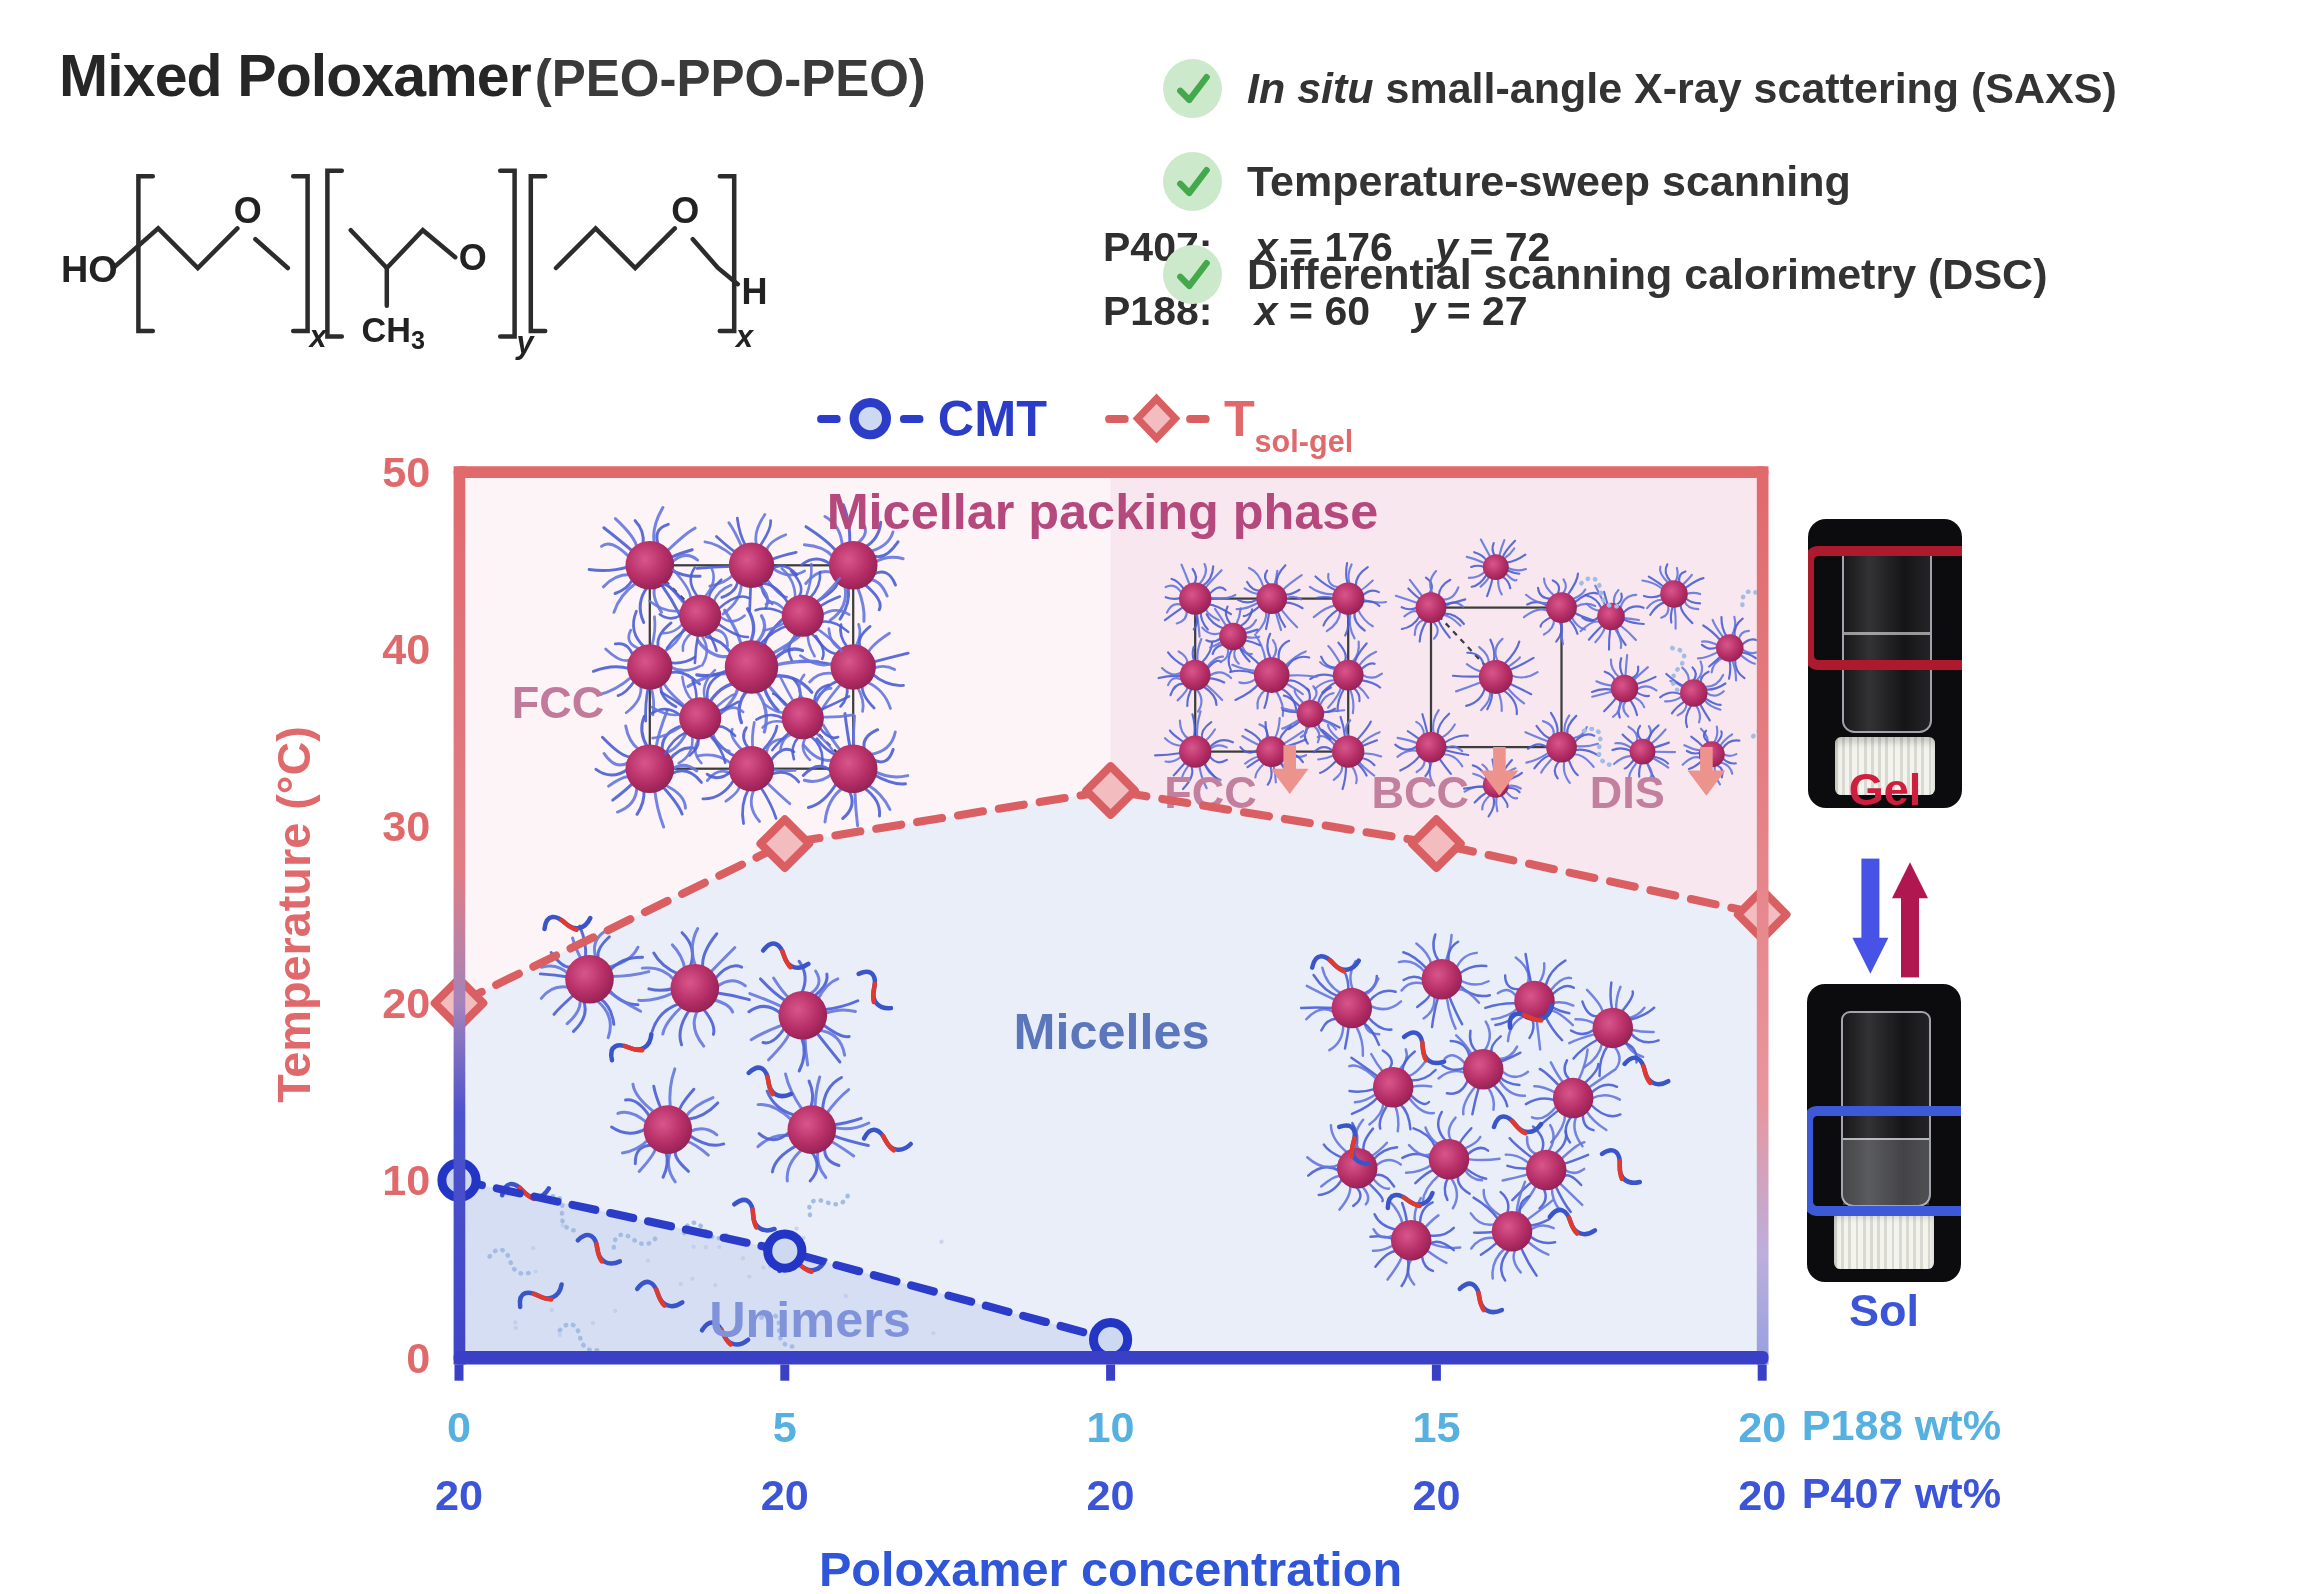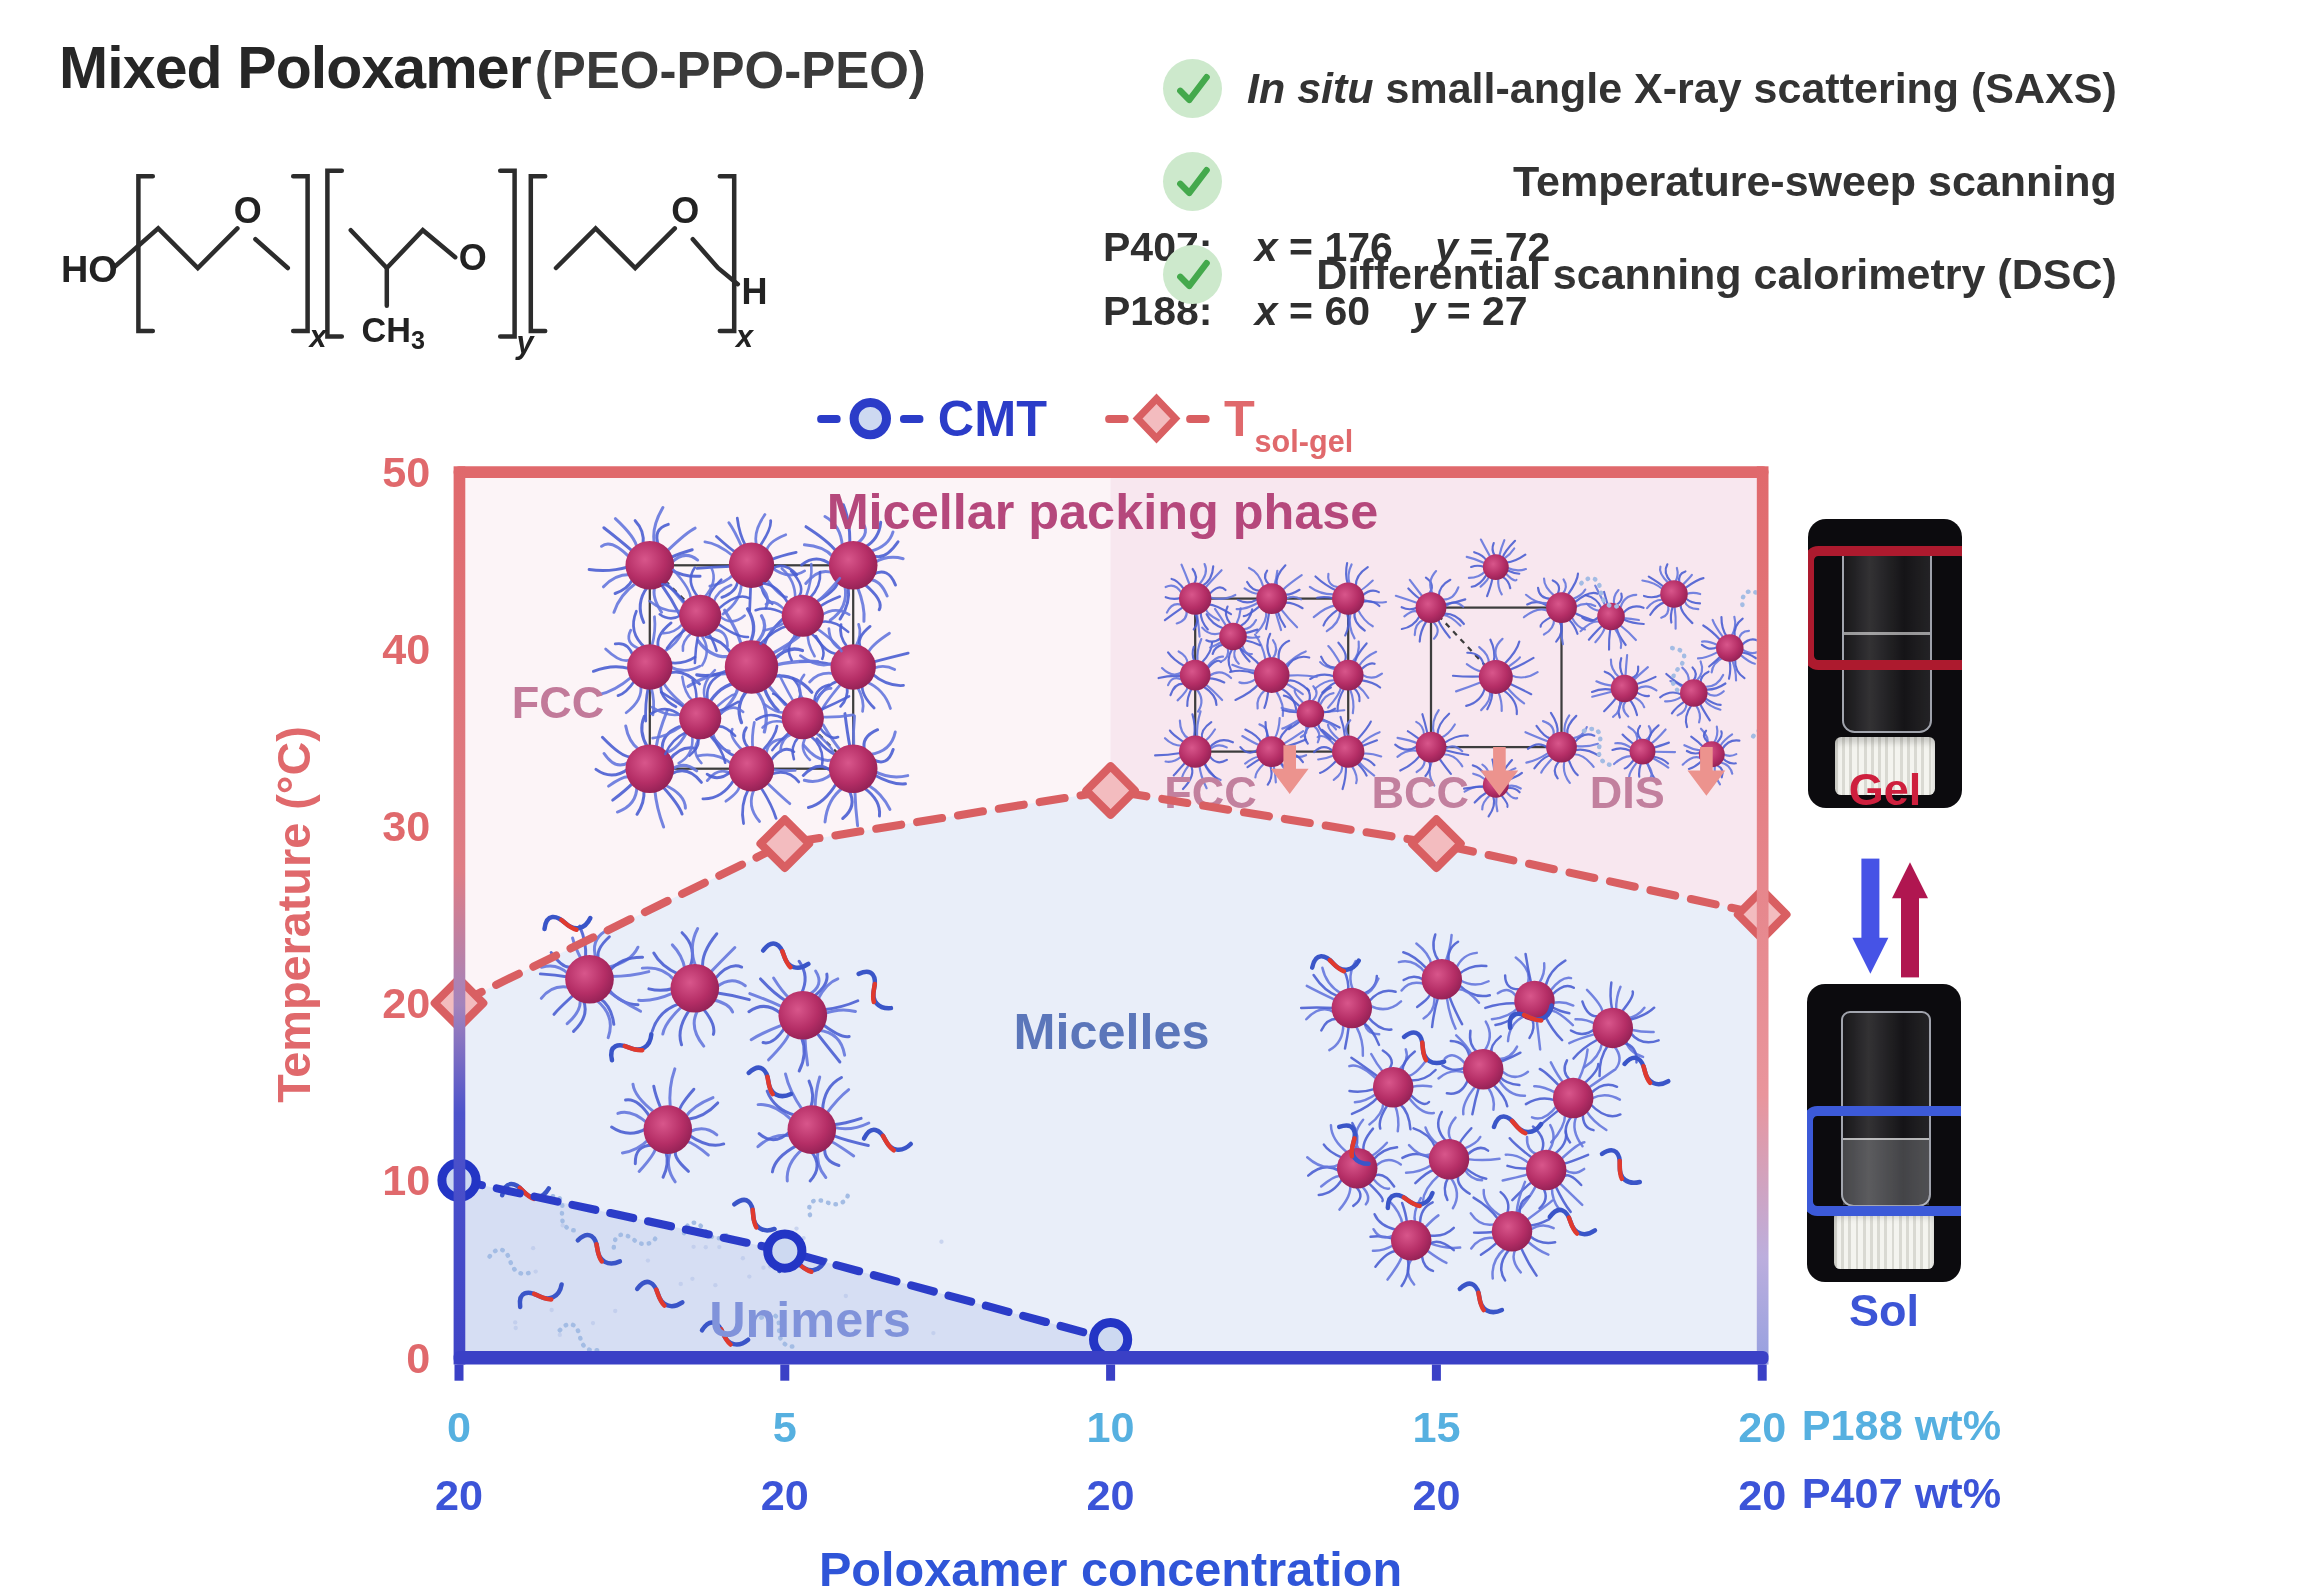--- a/index.html
+++ b/index.html
@@ -1,28 +1,28 @@
 <!DOCTYPE html>
 <html style="font-size:14.4px"><head>
 <meta charset="utf-8">
 <style>
   html,body{margin:0;padding:0;}
   body{width:2304px;height:1595px;position:relative;background:#ffffff;
        font-family:"Liberation Sans", sans-serif;overflow:hidden;}
   .abs{position:absolute;}
   
-  .title-row{left:59px;top:34px;white-space:nowrap;}
+  .title-row{left:59px;top:42px;white-space:nowrap;}
   .title-main{font-size:59px;font-weight:800;color:#262626;letter-spacing:-0.9px;}
   .title-sub{font-size:51px;font-weight:600;color:#3a3a3a;}
   .params{left:1103px;top:216px;font-size:41px;font-weight:700;color:#2f2f2f;line-height:1.55;}
   .params .v{font-style:italic;font-weight:700;}
   .params .gap{display:inline-block;width:31px;}
   
   .checks{left:1163px;top:59px;}
-  .check-row{display:flex;align-items:center;margin-bottom:34px;justify-content:space-between;}
+  .check-row{display:flex;align-items:center;margin-bottom:34px;}
   .check-ico{width:59px;height:59px;border-radius:50%;background:#cde9cc;flex:0 0 59px;
              display:flex;align-items:center;justify-content:center;margin-right:25px;}
   .check-txt{font-size:43px;font-weight:700;color:#333;white-space:nowrap;}
   .check-txt .it{font-style:italic;}
   
   .vial-card{background:#0c0b0e;border-radius:18px;overflow:hidden;}
   .glass{position:absolute;left:34px;top:27px;width:86px;height:183px;
          border:2.7px solid rgba(205,210,220,.75);border-radius:9px 9px 12.6px 12.6px;
          background:linear-gradient(90deg,rgba(255,255,255,.05),rgba(255,255,255,.16) 30%,rgba(255,255,255,.04) 70%,rgba(255,255,255,.10));}
   .glass .meniscus{position:absolute;left:0;right:0;top:46%;height:2.7px;background:rgba(255,255,255,.55);}

